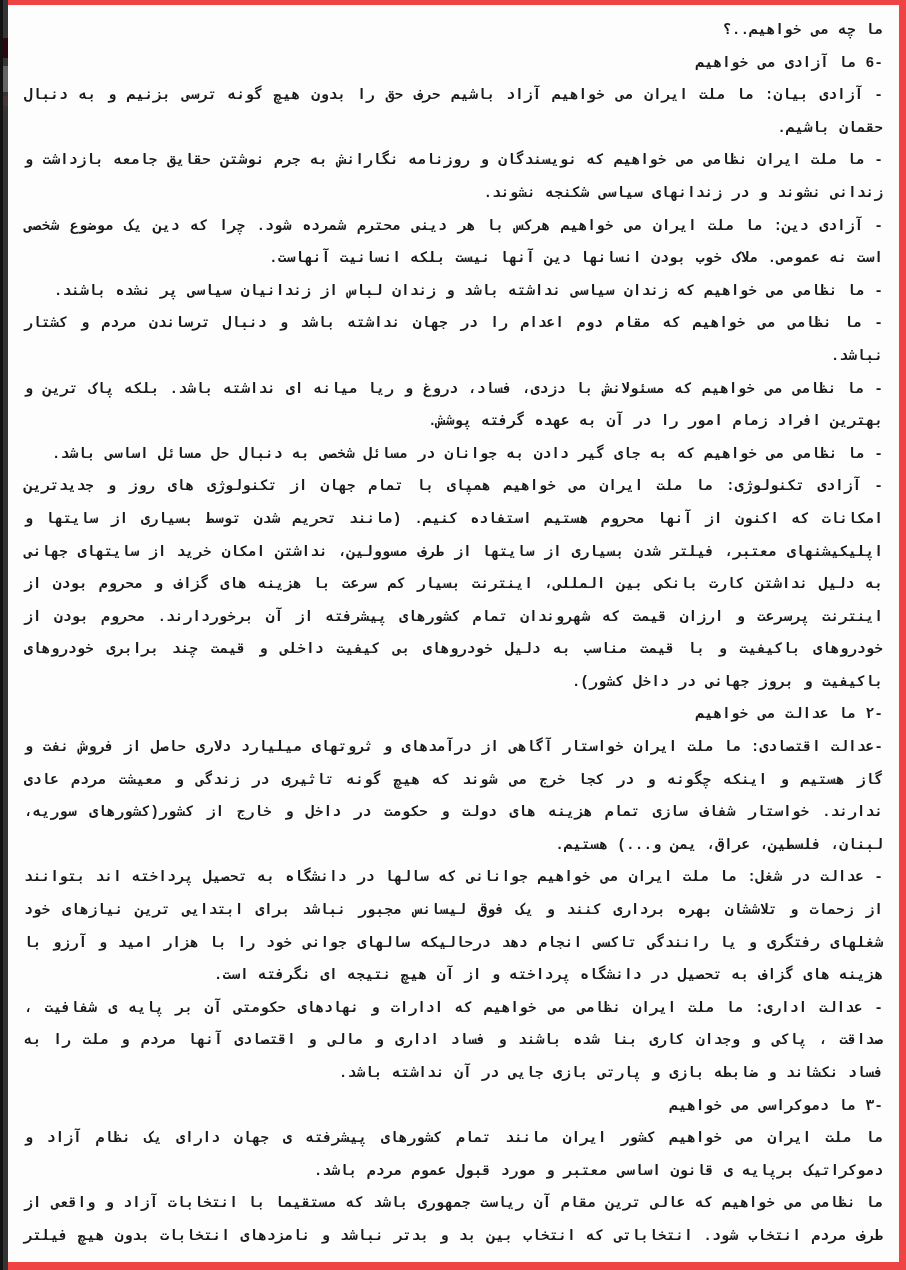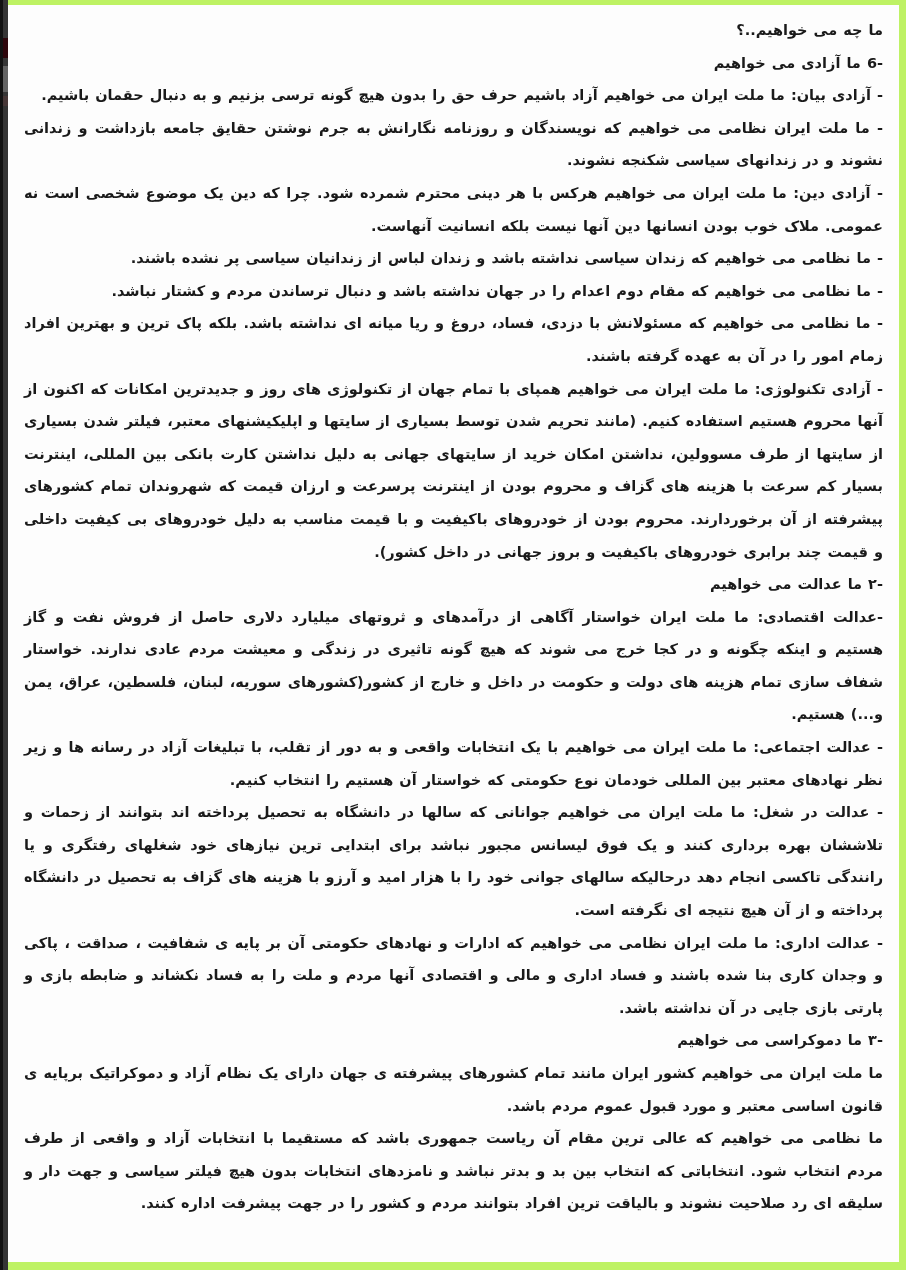--- a/index.html
+++ b/index.html
@@ -11,21 +11,22 @@
     height: 1270px;
     background: #1b1b1b;
     overflow: hidden;
     position: relative;
     font-family: "DejaVu Sans", sans-serif;
   }
   
   .frame {
     position: absolute;
     inset: 0;
-    background: #bef264;
+    background: #ef4444;
+    font-family: Liberation Mono, monospace;
   }
   .edge-left {
     position: absolute;
     left: 0; top: 0;
     width: 8px; height: 100%;
     background: #353535;
     border-left: 3px solid #121212;
     box-sizing: border-box;
   }
   .edge-artifact-red {
@@ -90,25 +91,25 @@
   </div>
   <div class="page">
     <div class="doc">
         <p class="title">ما چه می خواهیم..؟</p>
         <p class="heading">-6 ما آزادی می خواهیم</p>
         <p class="para">- آزادی بیان: ما ملت ایران می خواهیم آزاد باشیم حرف حق را بدون هیچ گونه ترسی بزنیم و به دنبال حقمان باشیم.</p>
         <p class="para">- ما ملت ایران نظامی می خواهیم که نویسندگان و روزنامه نگارانش به جرم نوشتن حقایق جامعه بازداشت و زندانی نشوند و در زندانهای سیاسی شکنجه نشوند.</p>
         <p class="para">- آزادی دین: ما ملت ایران می خواهیم هرکس با هر دینی محترم شمرده شود. چرا که دین یک موضوع شخصی است نه عمومی. ملاک خوب بودن انسانها دین آنها نیست بلکه انسانیت آنهاست.</p>
         <p class="para">- ما نظامی می خواهیم که زندان سیاسی نداشته باشد و زندان لباس از زندانیان سیاسی پر نشده باشند.</p>
         <p class="para">- ما نظامی می خواهیم که مقام دوم اعدام را در جهان نداشته باشد و دنبال ترساندن مردم و کشتار نباشد.</p>
-        <p class="para">- ما نظامی می خواهیم که مسئولانش با دزدی، فساد، دروغ و ریا میانه ای نداشته باشد. بلکه پاک ترین و بهترین افراد زمام امور را در آن به عهده گرفته باشند.</p>
+        <p class="para">- ما نظامی می خواهیم که مسئولانش با دزدی، فساد، دروغ و ریا میانه ای نداشته باشد. بلکه پاک ترین و بهترین افراد زمام امور را در آن به عهده گرفته پوشش.</p>
+        <p class="para">- ما نظامی می خواهیم که به جای گیر دادن به جوانان در مسائل شخصی به دنبال حل مسائل اساسی باشد.</p>
         <p class="para">- آزادی تکنولوژی: ما ملت ایران می خواهیم همپای با تمام جهان از تکنولوژی های روز و جدیدترین امکانات که اکنون از آنها محروم هستیم استفاده کنیم. (مانند تحریم شدن توسط بسیاری از سایتها و اپلیکیشنهای معتبر، فیلتر شدن بسیاری از سایتها از طرف مسوولین، نداشتن امکان خرید از سایتهای جهانی به دلیل نداشتن کارت بانکی بین المللی، اینترنت بسیار کم سرعت با هزینه های گزاف و محروم بودن از اینترنت پرسرعت و ارزان قیمت که شهروندان تمام کشورهای پیشرفته از آن برخوردارند. محروم بودن از خودروهای باکیفیت و با قیمت مناسب به دلیل خودروهای بی کیفیت داخلی و قیمت چند برابری خودروهای باکیفیت و بروز جهانی در داخل کشور).</p>
         <p class="heading">-۲ ما عدالت می خواهیم</p>
         <p class="para">-عدالت اقتصادی: ما ملت ایران خواستار آگاهی از درآمدهای و ثروتهای میلیارد دلاری حاصل از فروش نفت و گاز هستیم و اینکه چگونه و در کجا خرج می شوند که هیچ گونه تاثیری در زندگی و معیشت مردم عادی ندارند. خواستار شفاف سازی تمام هزینه های دولت و حکومت در داخل و خارج از کشور(کشورهای سوریه، لبنان، فلسطین، عراق، یمن و...) هستیم.</p>
-        <p class="para">- عدالت اجتماعی: ما ملت ایران می خواهیم با یک انتخابات واقعی و به دور از تقلب، با تبلیغات آزاد در رسانه ها و زیر نظر نهادهای معتبر بین المللی خودمان نوع حکومتی که خواستار آن هستیم را انتخاب کنیم.</p>
         <p class="para">- عدالت در شغل: ما ملت ایران می خواهیم جوانانی که سالها در دانشگاه به تحصیل پرداخته اند بتوانند از زحمات و تلاششان بهره برداری کنند و یک فوق لیسانس مجبور نباشد برای ابتدایی ترین نیازهای خود شغلهای رفتگری و یا رانندگی تاکسی انجام دهد درحالیکه سالهای جوانی خود را با هزار امید و آرزو با هزینه های گزاف به تحصیل در دانشگاه پرداخته و از آن هیچ نتیجه ای نگرفته است.</p>
         <p class="para">- عدالت اداری: ما ملت ایران نظامی می خواهیم که ادارات و نهادهای حکومتی آن بر پایه ی شفافیت ، صداقت ، پاکی و وجدان کاری بنا شده باشند و فساد اداری و مالی و اقتصادی آنها مردم و ملت را به فساد نکشاند و ضابطه بازی و پارتی بازی جایی در آن نداشته باشد.</p>
         <p class="heading">-۳ ما دموکراسی می خواهیم</p>
         <p class="para">ما ملت ایران می خواهیم کشور ایران مانند تمام کشورهای پیشرفته ی جهان دارای یک نظام آزاد و دموکراتیک برپایه ی قانون اساسی معتبر و مورد قبول عموم مردم باشد.</p>
         <p class="para">ما نظامی می خواهیم که عالی ترین مقام آن ریاست جمهوری باشد که مستقیما با انتخابات آزاد و واقعی از طرف مردم انتخاب شود. انتخاباتی که انتخاب بین بد و بدتر نباشد و نامزدهای انتخابات بدون هیچ فیلتر سیاسی و جهت دار و سلیقه ای رد صلاحیت نشوند و بالیاقت ترین افراد بتوانند مردم و کشور را در جهت پیشرفت اداره کنند.</p>
       </div>
   </div>
 </div>
 
 </body></html>

